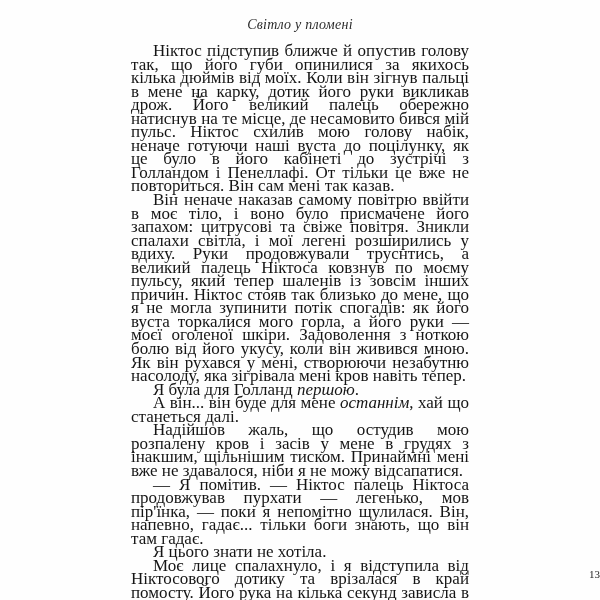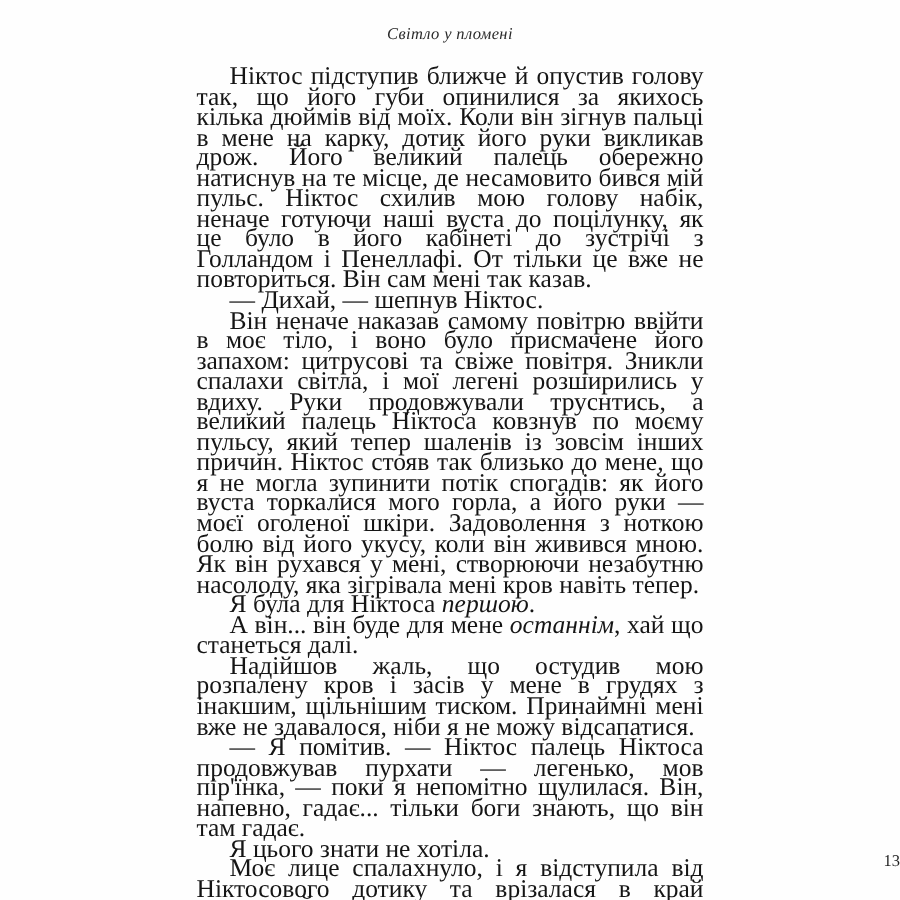--- a/index.html
+++ b/index.html
@@ -24,21 +24,21 @@
   }
 
   
   .running-head {
     position: absolute;
     top: 17px;
     left: 0;
     width: 600px;
     text-align: center;
     font-style: italic;
-    font-size: 11px;
+    font-size: 14px;
     letter-spacing: 0.25px;
     color: #2b2b2b;
   }
 
   
   .textblock {
     position: absolute;
     top: 44px;
     left: 131px;
     width: 338px;
@@ -74,26 +74,25 @@
 <body>
 
 <div class="page">
 
   <div class="running-head">Світло у пломені</div>
 
   <div class="textblock">
 
     <p>Ніктос підступив ближче й опустив голову так, що його губи опинилися за якихось кілька дюймів від моїх. Коли він зігнув пальці в мене на карку, дотик його руки викликав дрож. Його великий палець обережно натиснув на те місце, де несамовито бився мій пульс. Ніктос схилив мою голову набік, неначе готуючи наші вуста до поцілунку, як це було в його кабінеті до зустрічі з Голландом і Пенеллафі. От тільки це вже не повториться. Він сам мені так казав.</p>
 
-    <p>— Дихай, — шепнув Ніктос.</p>
 
     <p>Він неначе наказав самому повітрю ввійти в моє тіло, і воно було присмачене його запахом: цитрусові та свіже повітря. Зникли спалахи світла, і мої легені розширились у вдиху. Руки продовжували труснтись, а великий палець Ніктоса ковзнув по моєму пульсу, який тепер шаленів із зовсім інших причин. Ніктос стояв так близько до мене, що я не могла зупинити потік спогадів: як його вуста торкалися мого горла, а його руки — моєї оголеної шкіри. Задоволення з ноткою болю від його укусу, коли він живився мною. Як він рухався у мені, створюючи незабутню насолоду, яка зігрівала мені кров навіть тепер.</p>
 
     <p>
-      <span>Я була для Ніктоса </span><em>першою</em><span>.</span>
+      <span>Я була для Голланд </span><em>першою</em><span>.</span>
     </p>
 
     <p>
       <span>А він... він буде для мене </span><em>останнім</em><span>, хай що станеться далі.</span>
     </p>
 
     <p>Надійшов жаль, що остудив мою розпалену кров і засів у мене в грудях з інакшим, щільнішим тиском. Принаймні мені вже не здавалося, ніби я не можу відсапатися.</p>
 
 
     <p>— Я помітив. — Ніктос палець Ніктоса продовжував пурхати — легенько, мов пір'їнка, — поки я непомітно щулилася. Він, напевно, гадає... тільки боги знають, що він там гадає.</p>

